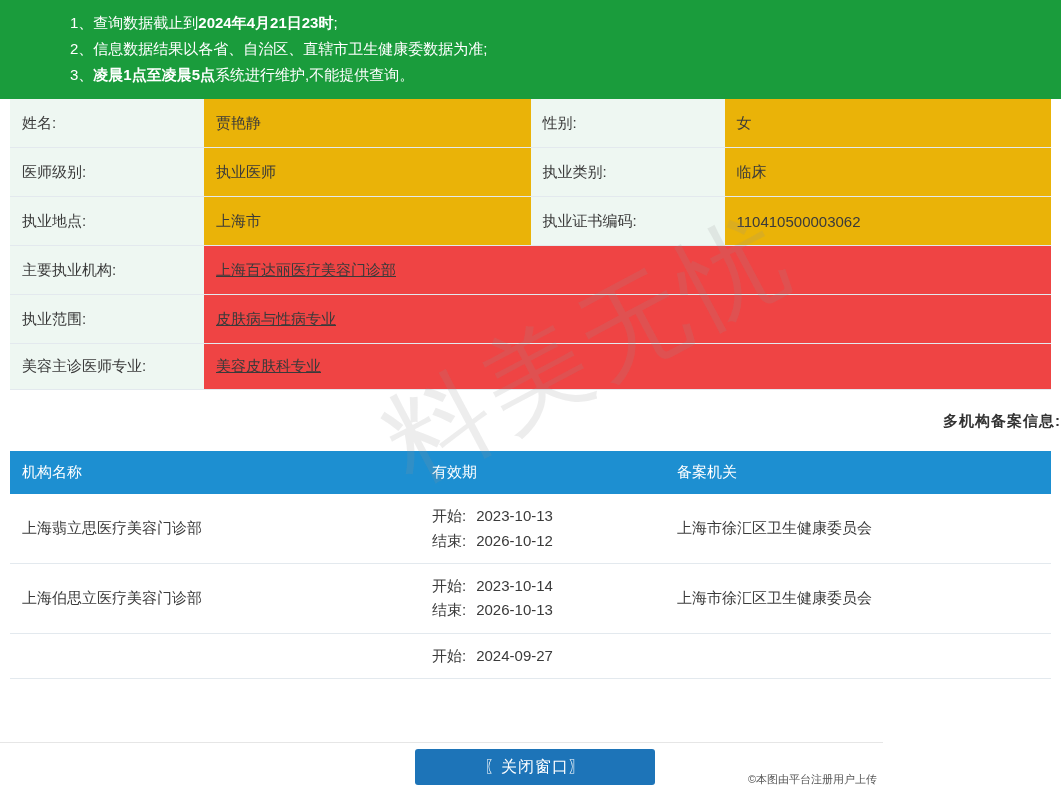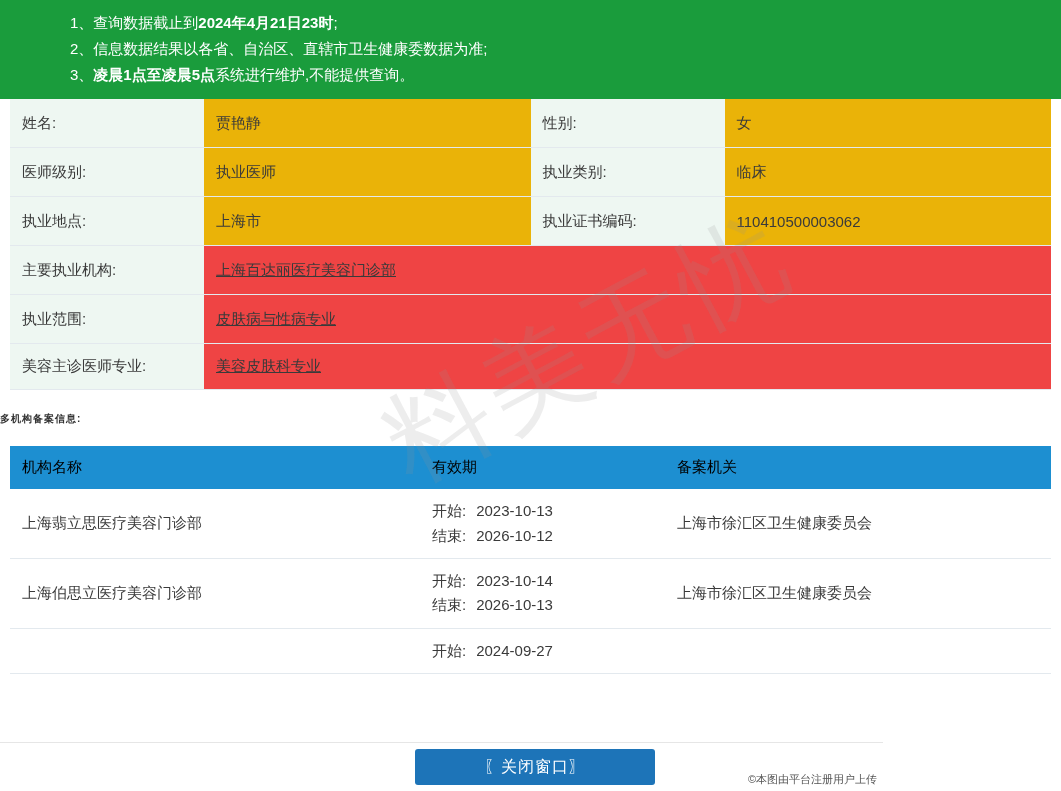--- a/index.html
+++ b/index.html
@@ -56,40 +56,40 @@
     background: #eab308;
   }
   td.val-wide {
     background: #ef4444;
     text-decoration: underline;
   }
   tr.r1 td { height: 22px; }
 
   
   .sub-heading {
-    text-align: left;
+    text-align: right;
     font-weight: bold;
-    font-size: 10px;
+    font-size: 15px;
     color: #333333;
     padding: 22px 0 20px 0;
     letter-spacing: 1px;
   }
 
   
   .rec-wrap {
     padding: 0 10px;
   }
   table.rec {
     width: 100%;
     border-collapse: collapse;
     table-layout: fixed;
   }
   table.rec thead th {
     background: #1d8fd1;
-    color: #000000;
+    color: #ffffff;
     font-weight: normal;
     font-size: 15px;
     text-align: left;
     padding: 12px 12px;
   }
   table.rec tbody td {
     border-bottom: 1px solid #e3e9ee;
     padding: 10px 12px;
     font-size: 15px;
     color: #3a3a3a;

